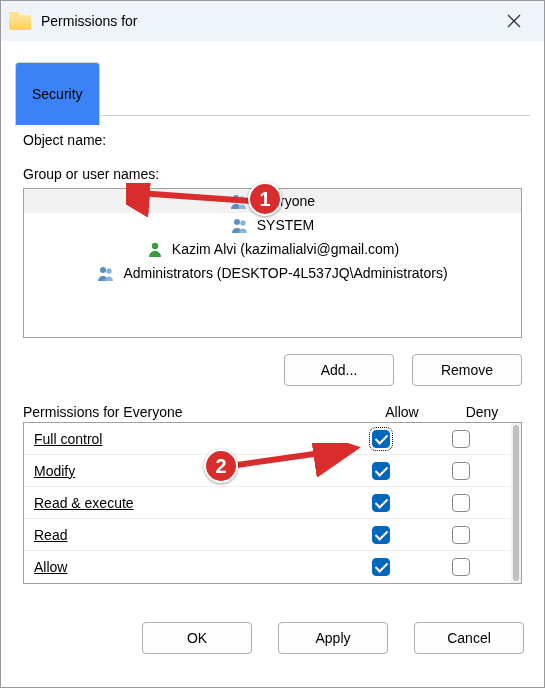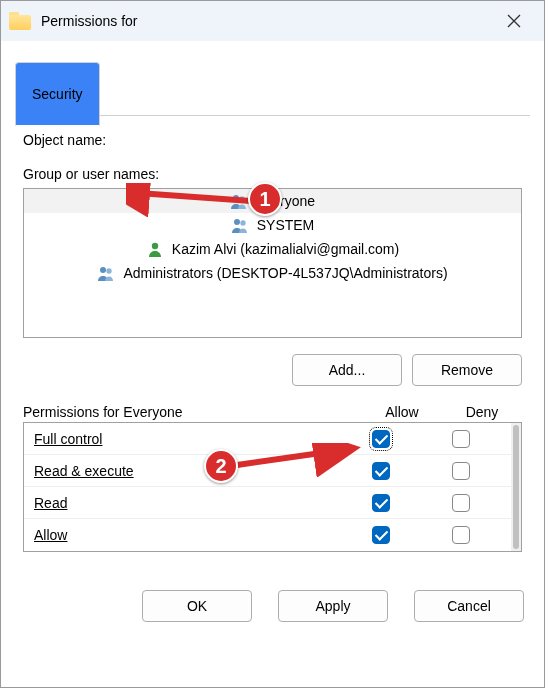--- a/index.html
+++ b/index.html
@@ -14,21 +14,21 @@
     .content { position:relative; padding:0 14px 14px 14px; }
     .tabrow { display:flex; border-bottom:1px solid #d0d0d0; margin-top:10px; }
     .tab1 { padding:23px 16px; border:1px solid #d0d0d0; border-bottom:1px solid #fff; border-radius:4px 4px 0 0; position:relative; top:11px; background:#3b82f6; }
     .inner { padding:16px 8px 8px 8px; }
     .objname { margin-bottom:18px; }
     .gun { margin-bottom:6px; }
     .listbox { width:100%; height:150px; border:1px solid #a0a0a0; overflow:auto; background:#fff; }
     .li { display:flex; align-items:center; gap:8px; padding:3px 8px;justify-content:center; }
     .li.sel { background:#f2f2f2; }
     .ico { width:18px; height:18px; flex:none; }
-    .btnrow { display:flex; justify-content:flex-end; gap:10px; margin:16px 0 18px 0; }
+    .btnrow { display:flex; justify-content:flex-end; gap:18px; margin:16px 0 18px 0; }
     .btn { width:110px; height:32px; background:#fdfdfd; border:1px solid #adadad; border-radius:4px; text-align:center; line-height:30px; cursor:default; }
     .pf-head { display:flex; align-items:center; margin-bottom:2px; }
     .pf-title { flex:1; }
     .pf-col { width:80px; text-align:center; }
     .permbox { border:1px solid #a0a0a0; display:flex; }
     .permtable { flex:1; }
     .prow { display:flex; align-items:center; height:32px; padding:0 10px; border-bottom:1px solid #eee; }
     .prow:last-child { border-bottom:none; }
     .pname { flex:1;text-decoration:underline; }
     .pcol { width:80px; display:flex; justify-content:center; }
@@ -120,20 +120,29 @@
           <div class="prow">
             <div class="pname">Full control</div>
             <div class="pcol">
               <input type="checkbox" class="focus" checked="" style="">
             </div>
             <div class="pcol">
               <input type="checkbox" style="">
             </div>
           </div>
           <div class="prow">
+            <div class="pname">Modify</div>
+            <div class="pcol">
+              <input type="checkbox" checked="" style="">
+            </div>
+            <div class="pcol">
+              <input type="checkbox" style="">
+            </div>
+          </div>
+          <div class="prow">
             <div class="pname">Read &amp; execute</div>
             <div class="pcol">
               <input type="checkbox" checked="" style="">
             </div>
             <div class="pcol">
               <input type="checkbox" style="">
             </div>
           </div>
           <div class="prow">
             <div class="pname">Read</div>

